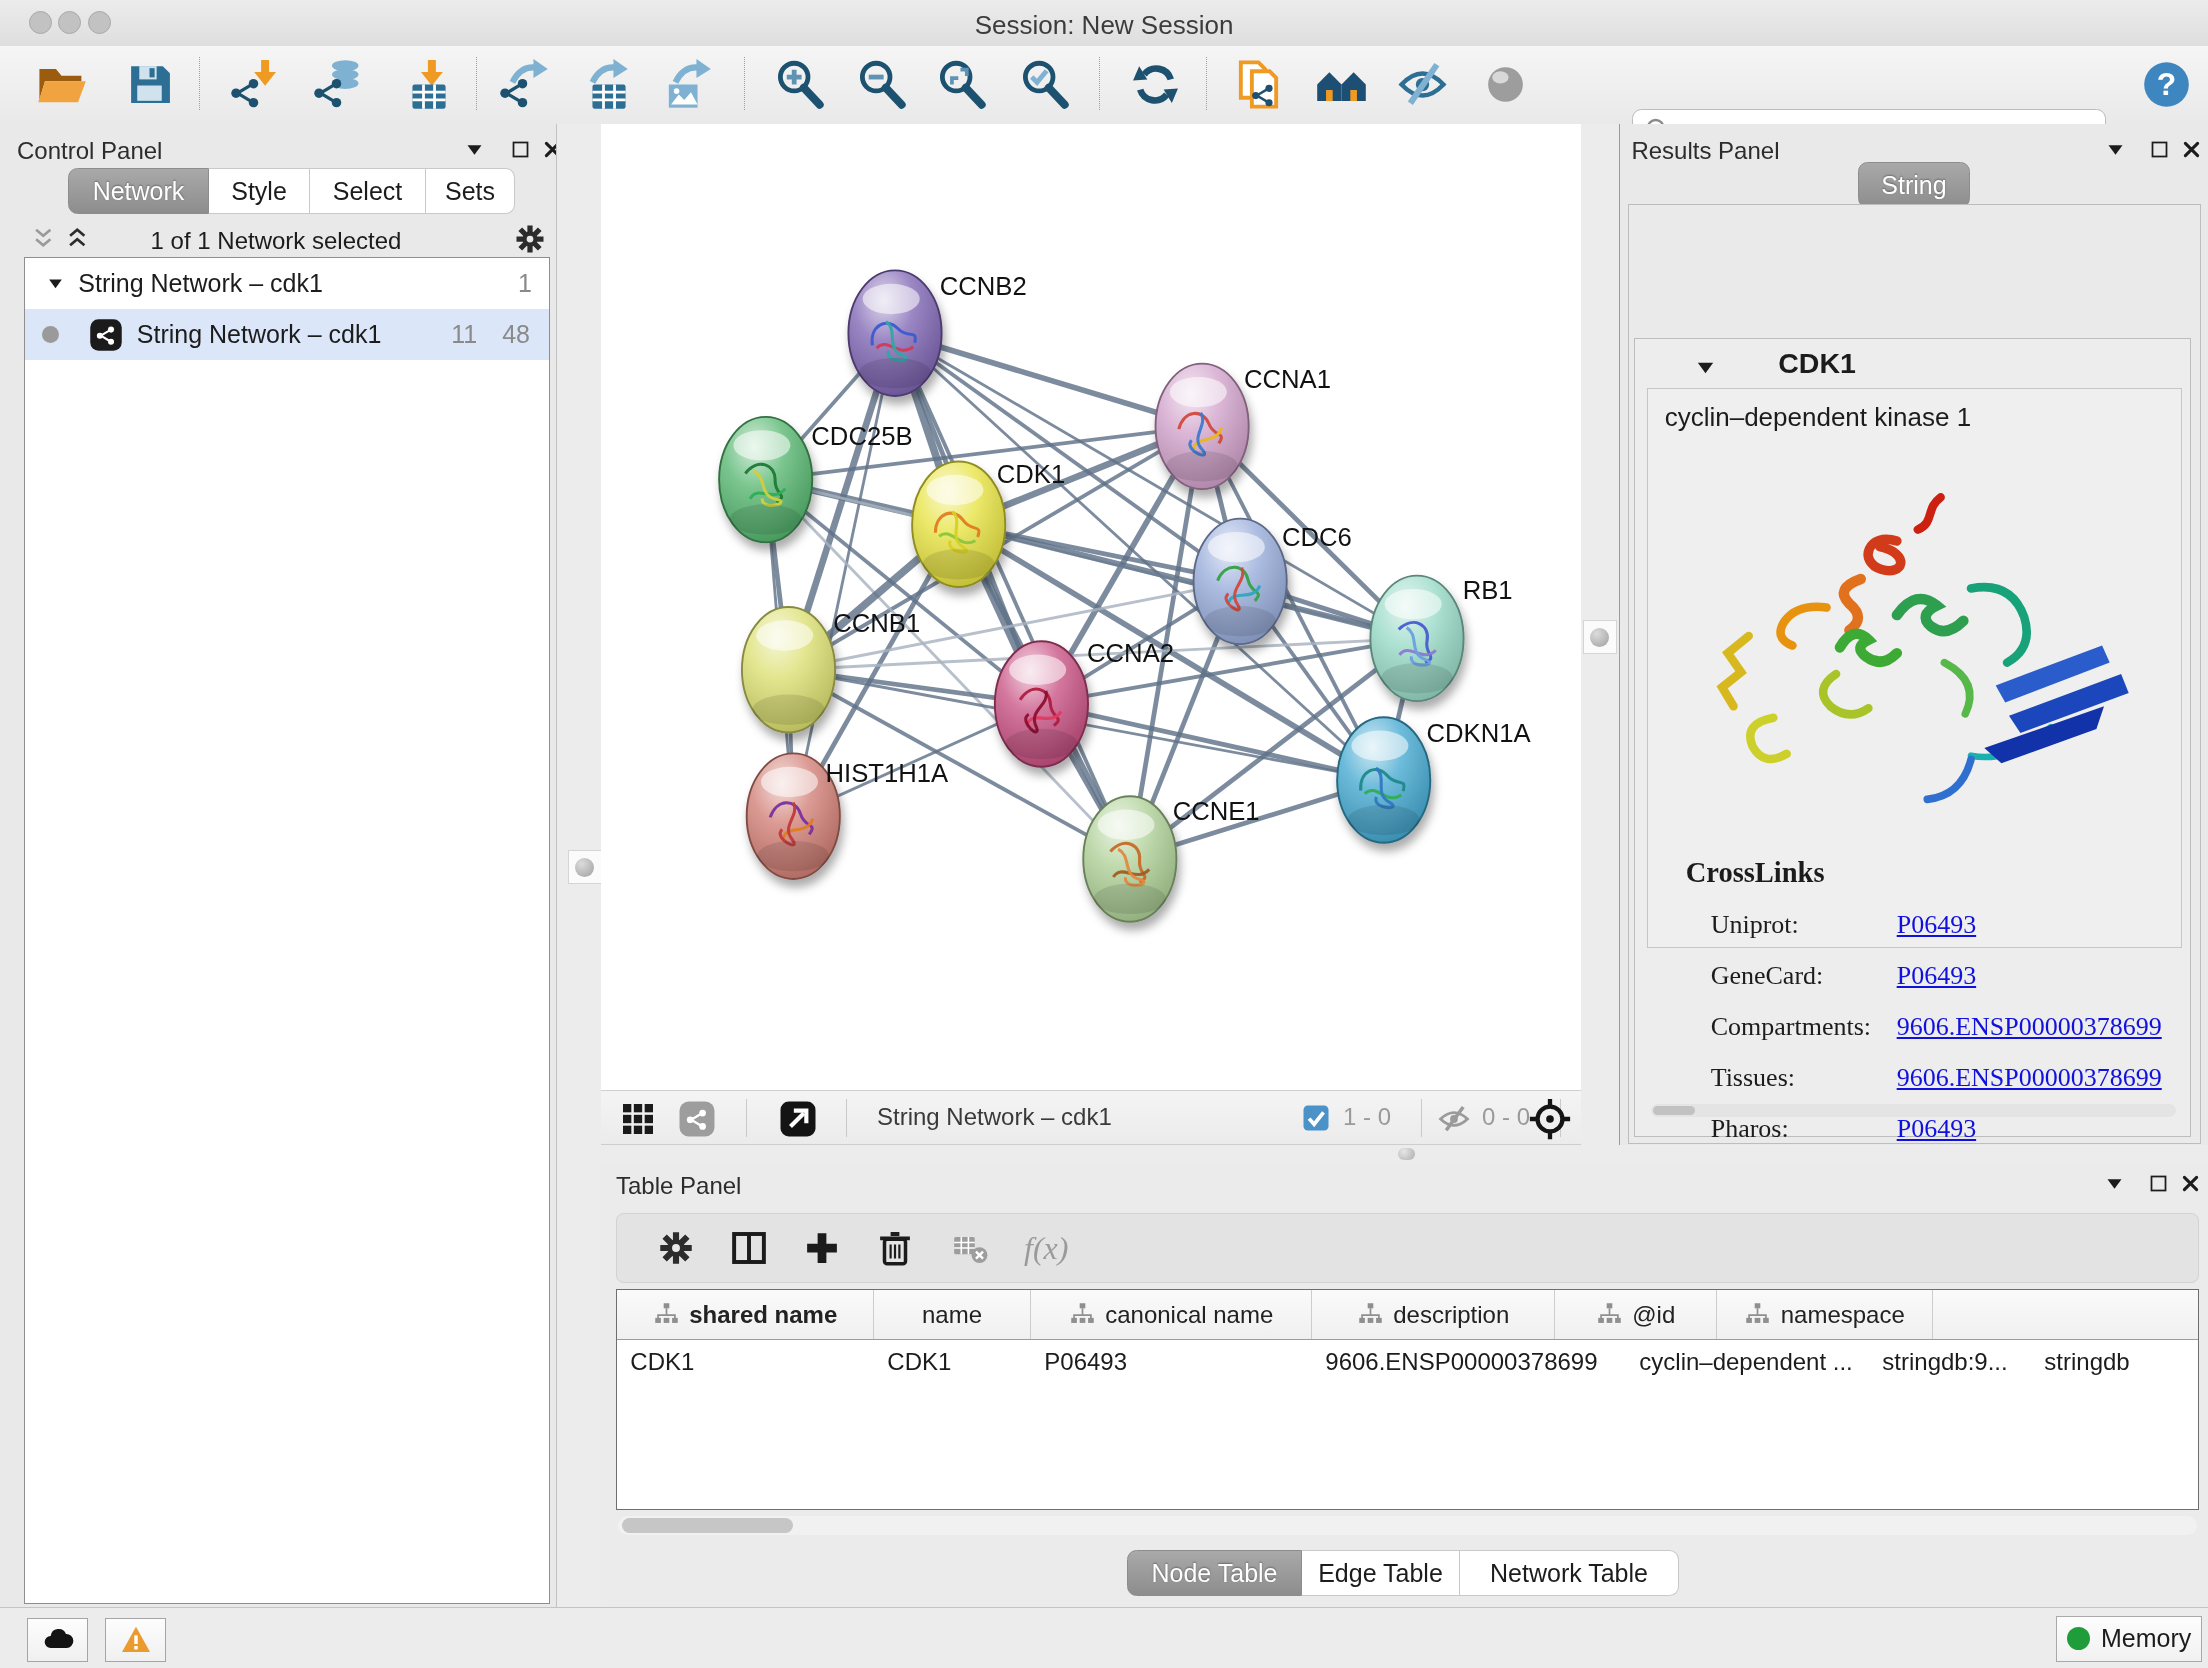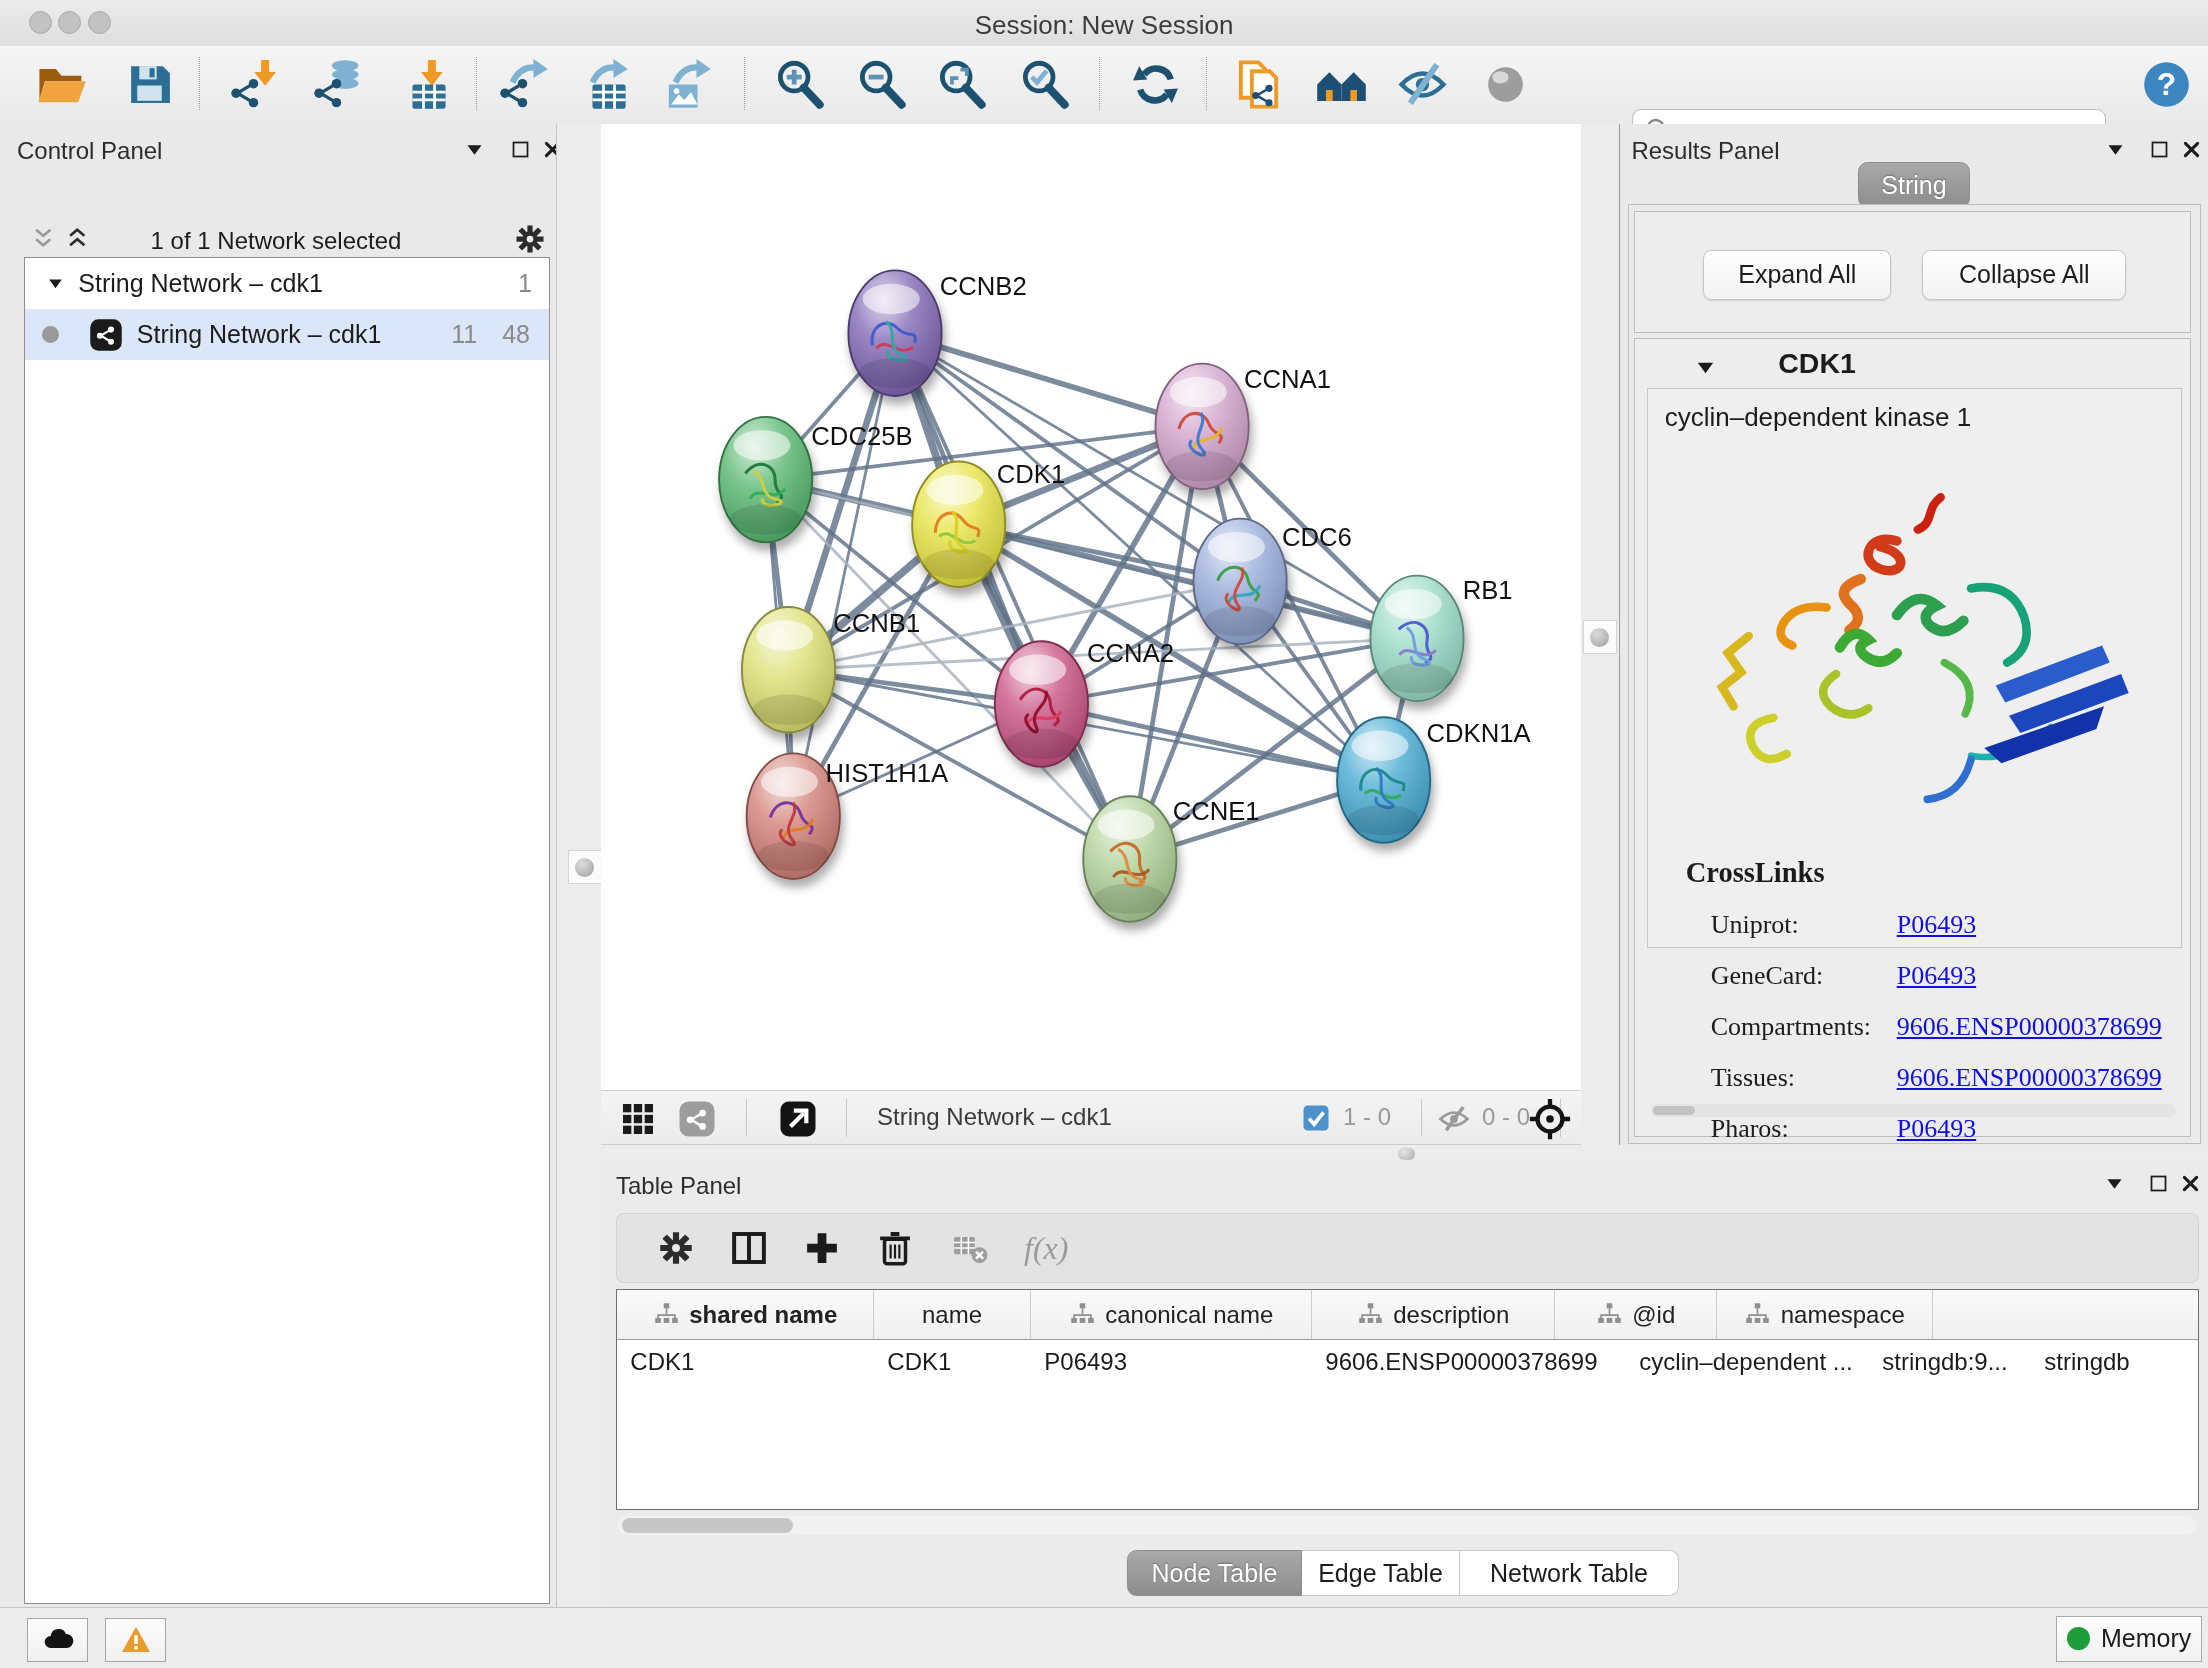--- a/index.html
+++ b/index.html
@@ -324,20 +324,26 @@
       </span>
     </span>
   <span class="abs pctl" style="left:538px;top:11.4px">
       <span class="ic" style="width:21px;height:21px">
         <svg viewBox="0 0 48 48" width="100%" height="100%">
           <path d="M10 10L38 38M38 10L10 38" stroke="#1c1c1c" stroke-width="7" stroke-linecap="round"></path>
         </svg>
       </span>
     </span>
 
+  <div class="abs" style="left:68px;top:44px;display:flex">
+    <div class="seg sel first" style="width:141px">Network</div>
+    <div class="seg" style="width:101px">Style</div>
+    <div class="seg" style="width:116px">Select</div>
+    <div class="seg last" style="width:89px">Sets</div>
+  </div>
 
   <span class="abs ic" style="left:28.5px;top:101px;width:28.5px;height:28.5px">
       <svg viewBox="0 0 48 48" width="100%" height="100%">
         <g stroke="#9a9a9a" stroke-width="4.5" fill="none">
           <path d="M12 8l12 10 12-10"></path>
           <path d="M12 24l12 10 12-10"></path>
         </g>
       </svg>
     </span>
   <span class="abs ic" style="left:63px;top:101px;width:28.5px;height:28.5px">
@@ -700,24 +706,20 @@
           <path d="M10 10L38 38M38 10L10 38" stroke="#1c1c1c" stroke-width="7" stroke-linecap="round"></path>
         </svg>
       </span>
     </span>
 
   <div class="abs" style="left:238px;top:38px;display:flex">
     <div class="seg sel single" style="width:112px">String</div>
   </div>
 
   <div class="abs rbox" style="left:7.6px;top:80px;width:573px;height:940px;background:#eaeaea">
-    <div class="abs rbox" style="left:5.7px;top:5.7px;width:557px;height:122px;background:#ededed">
-      <div class="abs btn" style="left:68px;top:38px;width:186px;height:48px">Expand All</div>
-      <div class="abs btn" style="left:287px;top:38px;width:202px;height:48px">Collapse All</div>
-    </div>
 
     <div class="abs rbox" style="left:5.7px;top:133px;width:557px;height:799px;background:#ededed">
       <span class="abs ic" style="left:59px;top:17px;width:23px;height:23px">
           <svg viewBox="0 0 48 48" width="100%" height="100%">
             <path d="M8 14h32L24 36z" fill="#1c1c1c"></path>
           </svg>
         </span>
       <div class="abs" style="left:143px;top:7.6px;font-size:28.5px;font-weight:bold">CDK1</div>
       <div class="abs rbox" style="left:11.4px;top:49px;width:535px;height:560px;background:#efefef;border-color:#c6c6c6">
         <div class="abs" style="left:17px;top:13.3px;font-size:26px">cyclin–dependent kinase 1</div>

